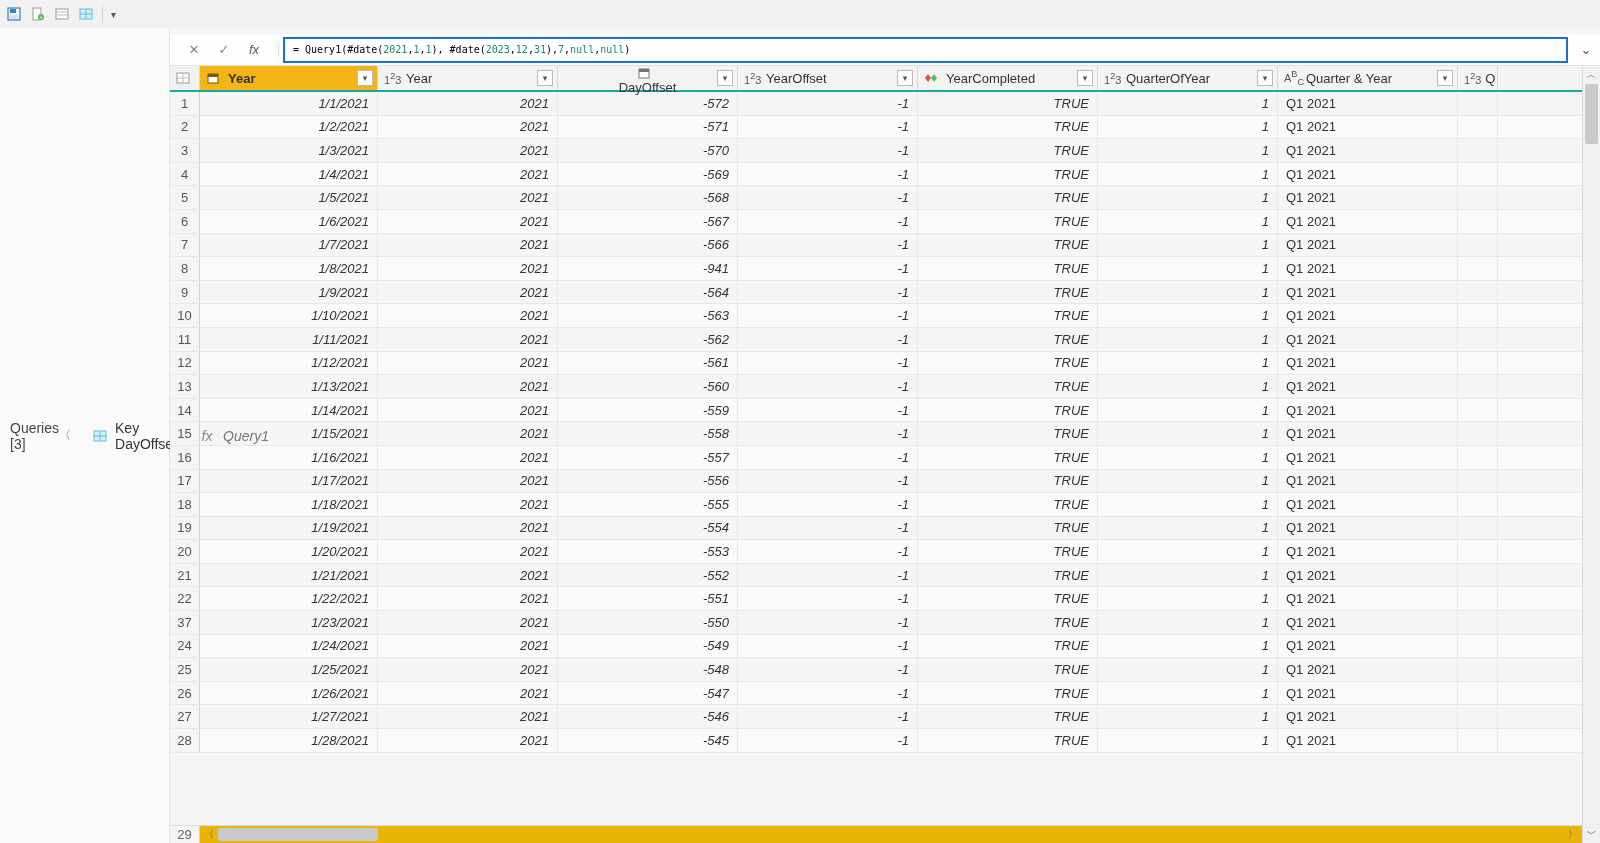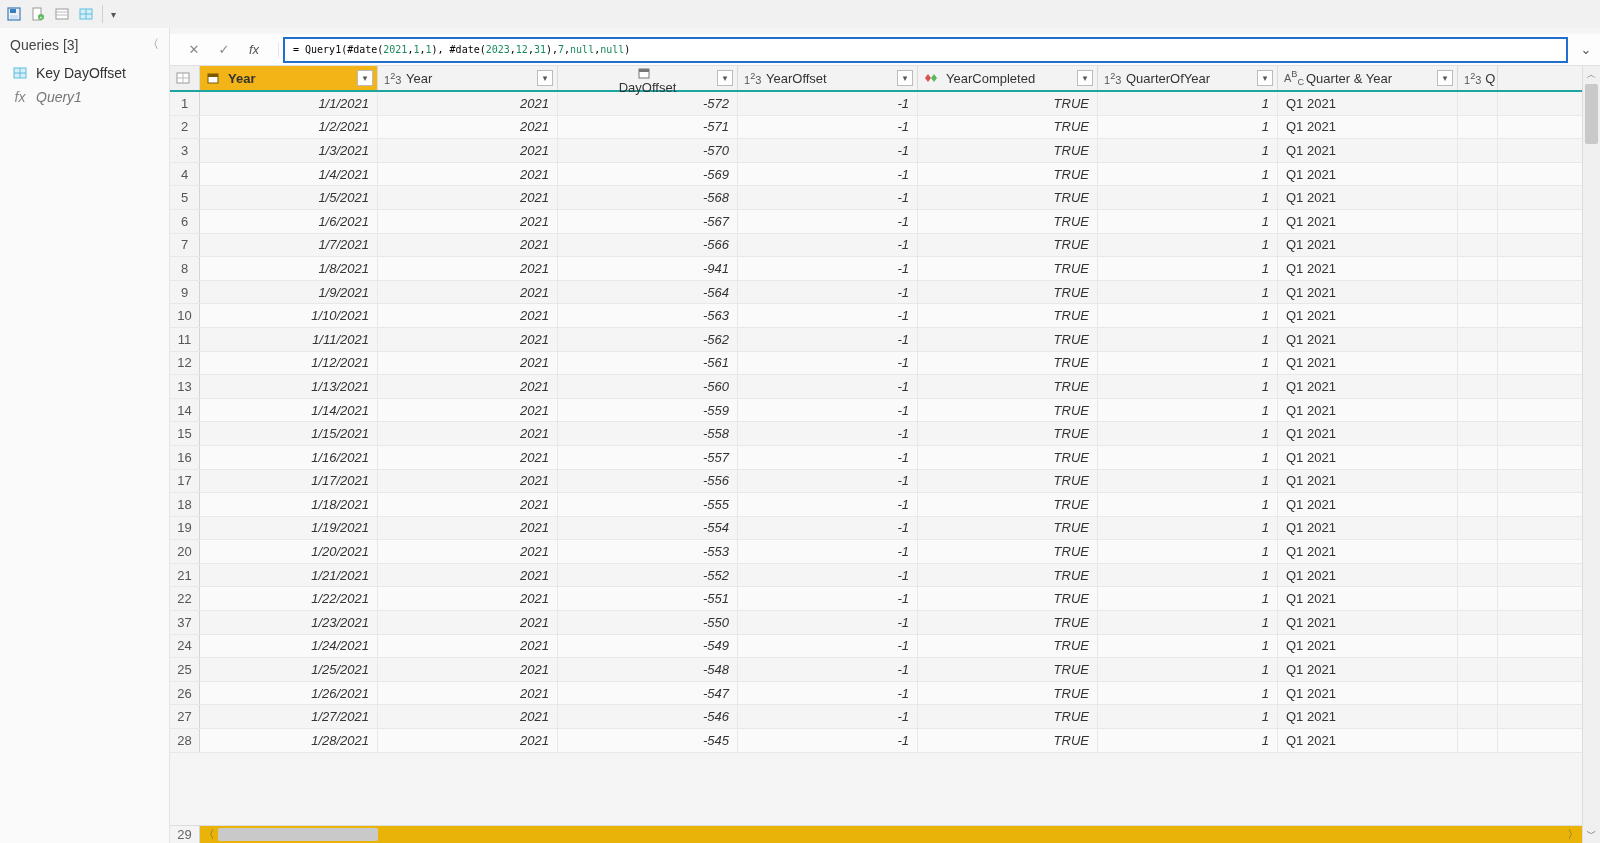--- a/index.html
+++ b/index.html
@@ -8,21 +8,21 @@
 
   
   .qat { height: 28px; background: #f1f1f1; display:flex; align-items:center; padding:0 6px; gap:8px;}
   .qat .ico { width:16px; height:16px; display:flex; align-items:center; justify-content:center;}
   .qat .sep { width:1px; height:18px; background:#d0d0d0;}
   .qat .drop { width:10px; font-size:10px; color:#555;}
 
   .main { flex:1; display:flex; min-height:0;}
 
   
-  .sidebar { width:170px; background:#fafafa; border-right:1px solid #e3e3e3; display:flex; flex-direction:column;}
+  .sidebar { width:170px; background:#fafafa; border-right:1px solid #e3e3e3; display:flex; }
   .sidebar-header { display:flex; align-items:center; justify-content:space-between; padding:8px 10px; color:#444; font-size:14px;}
   .sidebar-header .chev { color:#666; font-size:12px;}
   .q-item { display:flex; align-items:center; gap:8px; padding:4px 8px 4px 12px; color:#333; font-size:14px; cursor:default;}
   .q-item .qicon { width:16px; height:16px; display:flex; align-items:center; justify-content:center;}
   .q-item.function { color:#777; font-style:italic;}
   .q-item .editbox { border:2px solid #1f6fd0; padding:2px 6px; width:120px; display:flex; align-items:center; font-style:normal; color:#333;}
   .q-item .editbox .caret { width:1px; height:14px; background:#222; margin-left:1px; animation: blink 1s step-end infinite;}
   @keyframes blink { 50% { opacity:0; } }
 
   .work { flex:1; display:flex; flex-direction:column; min-width:0;}

